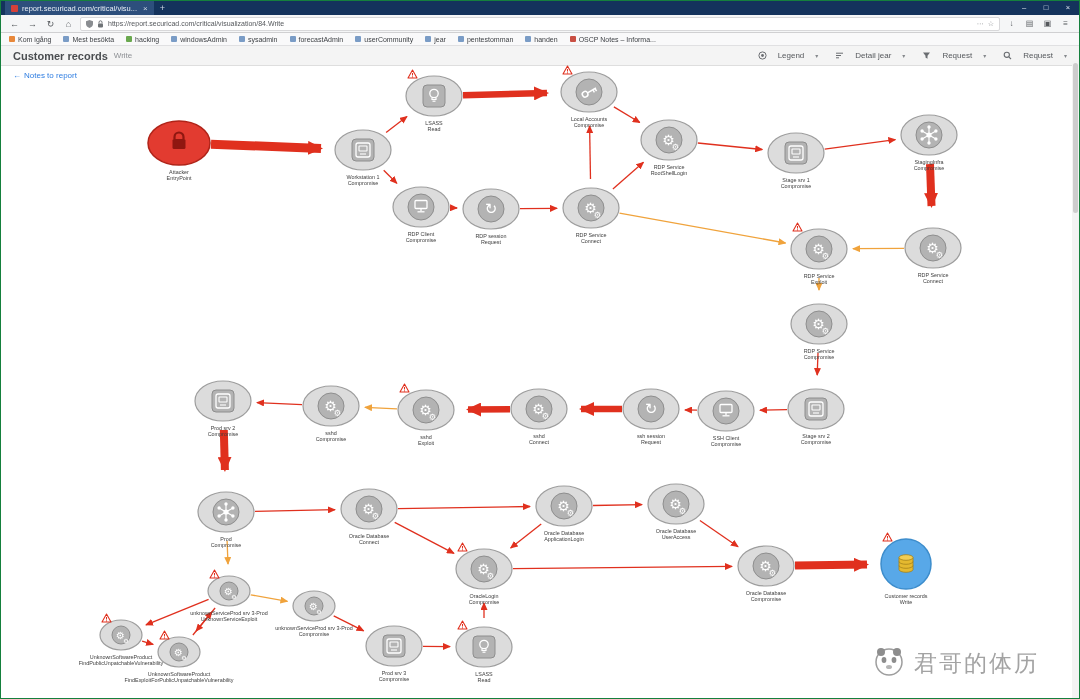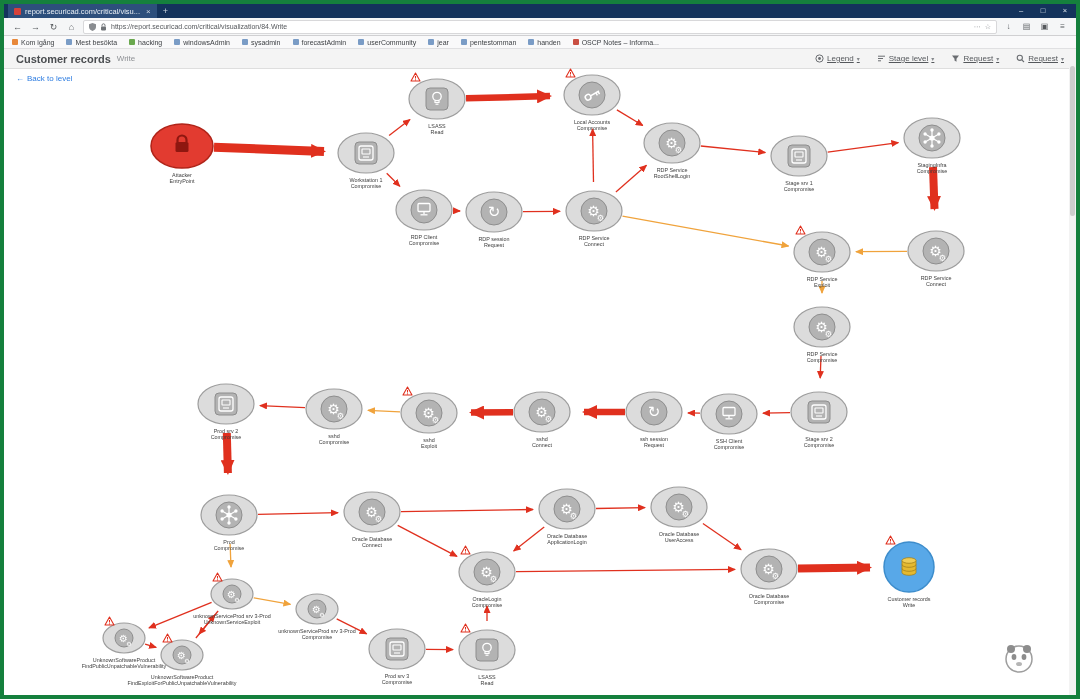--- a/index.html
+++ b/index.html
@@ -1,17 +1,17 @@
 <!DOCTYPE html>
 <html><head>
 <meta charset="utf-8">
 <style>
   html,body{margin:0;padding:0;}
   body{width:1080px;height:699px;overflow:hidden;font-family:"Liberation Sans",sans-serif;background:#fff;position:relative;}
-  .window{position:absolute;inset:0;display:flex;flex-direction:column;border:4px solid #15803d;box-sizing:border-box;background:#fff;}
+  .window{position:absolute;inset:0;display:flex;flex-direction:column;border:1px solid #15803d;box-sizing:border-box;background:#fff;}
   
   .tabbar{height:14px;background:#14335c;display:flex;align-items:stretch;color:#fff;flex:0 0 auto;}
   .tab{display:flex;align-items:center;gap:4px;background:#2d4f7c;padding:0 6px;margin-left:4px;font-size:7.5px;}
   .favicon{width:7px;height:7px;background:#d6413a;border-radius:1px;flex:0 0 auto;}
   .tab-title{white-space:nowrap;overflow:hidden;text-overflow:ellipsis;max-width:150px;color:#e8eef5;}
   .tab-close{color:#c9d4e0;font-size:8px;margin-left:2px;}
   .tab-plus{color:#c9d4e0;font-size:9px;align-self:center;margin-left:6px;}
   .win-controls{margin-left:auto;display:flex;}
   .win-controls span{width:22px;text-align:center;font-size:7.5px;color:#dfe6ee;line-height:14px;}
   
@@ -24,21 +24,21 @@
   .tool-icon{font-size:8px;color:#55585c;width:13px;text-align:center;}
   
   .bookmarksbar{height:12px;background:#f9f9fa;border-bottom:1px solid #e0e0e2;display:flex;align-items:center;padding:0 8px;gap:12px;flex:0 0 auto;overflow:hidden;}
   .bookmark{display:flex;align-items:center;gap:3px;font-size:7px;color:#3f4246;white-space:nowrap;}
   .bm-ico{width:6px;height:6px;border-radius:1px;flex:0 0 auto;}
   
   .pageheader{height:19px;background:#f4f4f4;border-bottom:1px solid #dedede;display:flex;align-items:center;padding:0 12px;flex:0 0 auto;}
   .page-title{font-size:11px;font-weight:bold;color:#4a4d50;}
   .page-subtitle{font-size:8px;color:#8d9094;margin-left:6px;}
   .header-controls{margin-left:auto;display:flex;align-items:center;gap:17px;}
-  .hctl{display:flex;align-items:center;gap:3px;font-size:8px;color:#55585c;text-decoration:underline;}
+  .hctl{display:flex;align-items:center;gap:11px;font-size:8px;color:#55585c;}
   .hctl svg{display:block;}
   .caret{font-size:6px;color:#85888c;}
   
   .canvas{flex:1;position:relative;background:#fff;}
   .back-link{position:absolute;left:12px;top:5px;font-size:8px;color:#2e7de1;display:flex;gap:3px;align-items:center;z-index:3;text-decoration:none;cursor:pointer;}
   #graph-svg{position:absolute;left:0;top:0;z-index:1;}
   .watermark{position:absolute;right:40px;bottom:16px;display:flex;align-items:center;gap:8px;z-index:2;}
   .wm-text{font-size:23px;letter-spacing:2px;color:#a3a3a3;font-family:"DejaVu Sans",sans-serif;}
   .scrollbar{position:absolute;right:0;top:60px;bottom:0;width:7px;background:#f3f3f3;z-index:4;}
   .scroll-thumb{position:absolute;top:2px;right:1px;width:5px;height:150px;background:#cdcdcd;border-radius:3px;}
@@ -149,21 +149,21 @@
           </span>
           <span>Legend</span>
           <span class="caret">▾</span>
         </div>
         <div class="hctl">
           <span>
             <svg width="9" height="9" viewBox="0 0 9 9">
               <path d="M1,2.2 h7 M1,4.5 h5 M1,6.8 h3" stroke="#6a6d71" stroke-width="1" fill="none"></path>
             </svg>
           </span>
-          <span>Stage level</span>
+          <span>Detail jear</span>
           <span class="caret">▾</span>
         </div>
         <div class="hctl">
           <span>
             <svg width="9" height="9" viewBox="0 0 9 9">
               <path d="M1,1.5 h7 L5.5,4.8 v3 L3.5,6.6 v-1.8 z" fill="#6a6d71"></path>
             </svg>
           </span>
           <span>Request</span>
           <span class="caret">▾</span>
@@ -177,21 +177,21 @@
           </span>
           <span>Request</span>
           <span class="caret">▾</span>
         </div>
       </div>
   </div>
 
   <div class="canvas">
     <a class="back-link">
       <span>←</span>
-      <span>Back to level</span>
+      <span>Notes to report</span>
     </a>
   </div>
 
   <svg id="graph-svg" width="1080" height="699" viewBox="0 0 1080 699">
     <defs>
       <marker id="mhead-red" markerUnits="userSpaceOnUse" markerWidth="8" markerHeight="7" refX="7" refY="3.5" orient="auto">
           <path d="M0,0 L8,3.5 L0,7 z" fill="#e0301e"></path>
         </marker>
       <marker id="mhead-orange" markerUnits="userSpaceOnUse" markerWidth="8" markerHeight="7" refX="7" refY="3.5" orient="auto">
           <path d="M0,0 L8,3.5 L0,7 z" fill="#f0a33c"></path>
@@ -620,19 +620,20 @@
 
   <div class="watermark">
     <span><svg width="34" height="34" viewBox="0 0 34 34">
       <circle cx="17" cy="18" r="13" fill="#fff" stroke="#9e9e9e" stroke-width="1.5"></circle>
       <circle cx="9" cy="8" r="4" fill="#8d8d8d"></circle>
       <circle cx="25" cy="8" r="4" fill="#8d8d8d"></circle>
       <ellipse cx="12" cy="16" rx="2.4" ry="3" fill="#8d8d8d"></ellipse>
       <ellipse cx="22" cy="16" rx="2.4" ry="3" fill="#8d8d8d"></ellipse>
       <ellipse cx="17" cy="23" rx="3" ry="2" fill="#b5b5b5"></ellipse>
     </svg></span>
+    <span class="wm-text">君哥的体历</span>
   </div>
 
   <div class="scrollbar">
     <div class="scroll-thumb"></div>
   </div>
 
 </div>
 
 </body></html>

